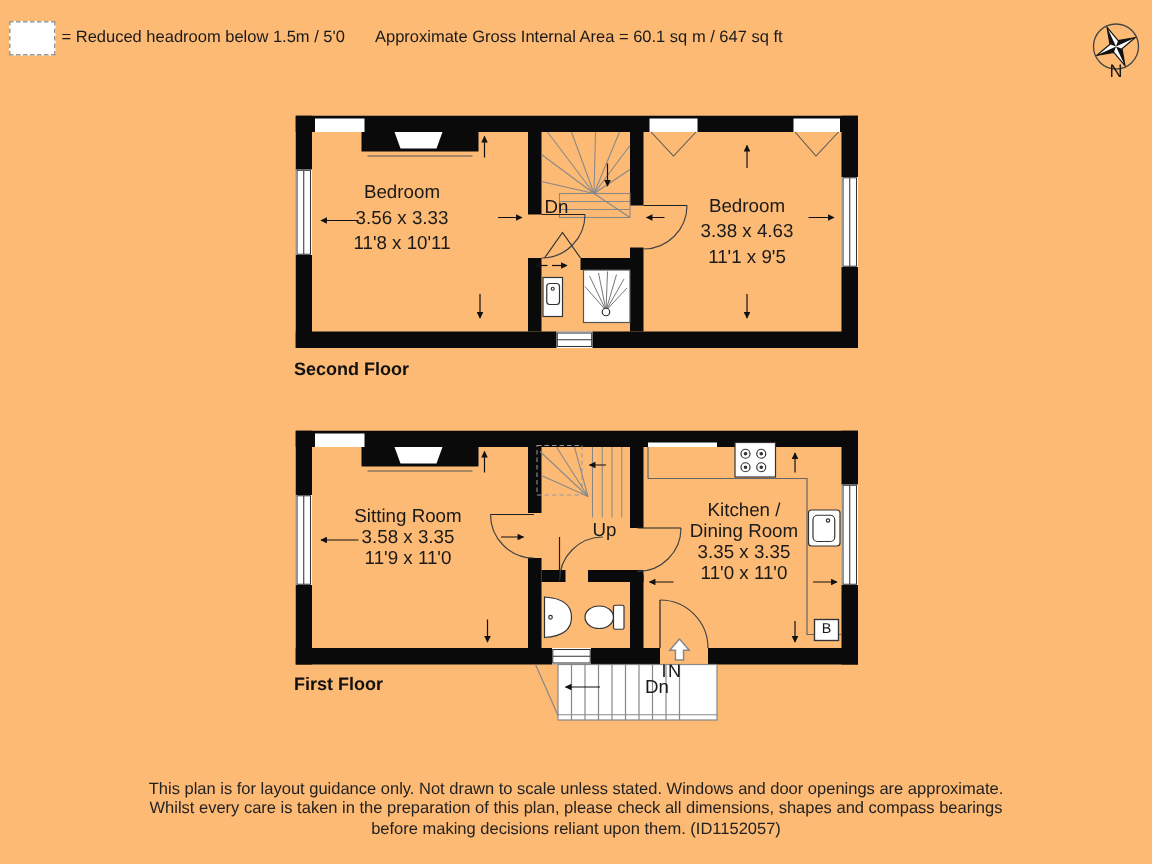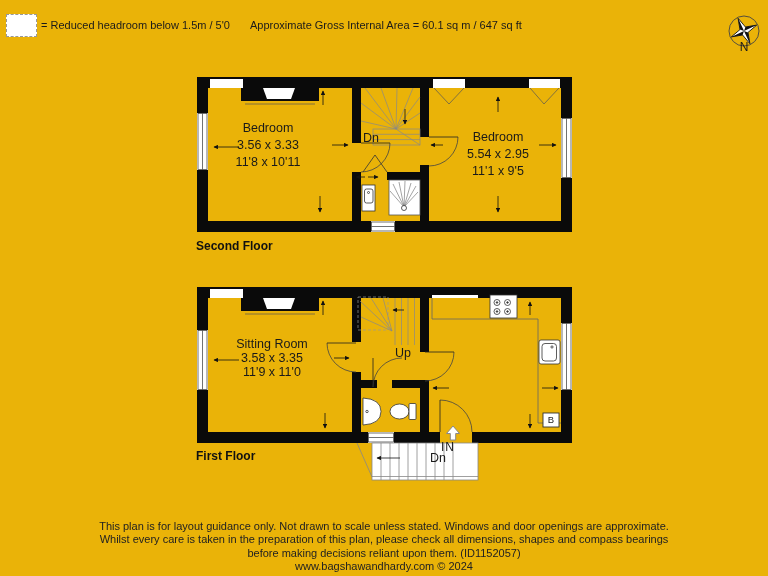--- a/index.html
+++ b/index.html
@@ -1,17 +1,17 @@
 <!DOCTYPE html>
 <html><head>
 <meta charset="utf-8">
 <style>
   html,body{margin:0;padding:0;background:#fff;}
   .canvas{
-    position:relative;width:768px;height:576px;background:#eab308;overflow:hidden;
+    position:relative;width:768px;height:576px;background:#fdba74;overflow:hidden;
     font-family:"Liberation Sans","DejaVu Sans",sans-serif;color:#1a1a1a;
   }
   .legend-box{position:absolute;left:6px;top:14px;width:29px;height:21px;border:1px dashed #999;background:#fff;}
   .legend-text{position:absolute;left:41px;top:19px;font-size:11px;white-space:nowrap;}
   .area-text{position:absolute;left:250px;top:19px;font-size:11px;white-space:nowrap;}
   .compass{position:absolute;left:727px;top:6px;width:34px;height:50px;}
   .compass-n{position:absolute;left:728px;top:40px;width:32px;text-align:center;font-size:12px;}
   .floor-title{position:absolute;font-size:12px;font-weight:bold;color:#111;white-space:nowrap;}
   .room-label{position:absolute;text-align:center;font-size:12.5px;color:#1a1a1a;}
   .lh17 div{line-height:17px;}
@@ -141,21 +141,21 @@
     </g>
   </svg>
 
   <div class="room-label lh17" style="left:208px;top:120px;width:120px;">
     <div>Bedroom</div>
     <div>3.56 x 3.33</div>
     <div>11'8 x 10'11</div>
   </div>
   <div class="room-label lh17" style="left:438px;top:129px;width:120px;">
     <div>Bedroom</div>
-    <div>5.54 x 2.95</div>
+    <div>3.38 x 4.63</div>
     <div>11'1 x 9'5</div>
   </div>
   <div class="small-label" style="left:363px;top:131px;">Dn</div>
   <div class="floor-title" style="left:196px;top:239px;">Second Floor</div>
 
   <svg class="plan" style="left:197px;top:287px" width="375" height="196" viewBox="0 0 375 196">
     <defs>
       <marker id="ah1" viewBox="0 0 10 10" refX="9" refY="5" markerWidth="7" markerHeight="5.5" orient="auto">
           <path d="M0,0 L10,5 L0,10 z" fill="#111"></path>
         </marker>
@@ -267,26 +267,31 @@
       <line x1="207" y1="23" x2="196" y2="23" marker-end="url(#ah1)"></line>
       <line x1="203" y1="171" x2="180" y2="171" marker-end="url(#ah1)"></line>
     </g>
   </svg>
 
   <div class="room-label lh14" style="left:212px;top:337px;width:120px;">
     <div>Sitting Room</div>
     <div>3.58 x 3.35</div>
     <div>11'9 x 11'0</div>
   </div>
+  <div class="room-label lh14" style="left:436px;top:333px;width:120px;">
+    <div>Kitchen /</div>
+    <div>Dining Room</div>
+    <div>3.35 x 3.35</div>
+    <div>11'0 x 11'0</div>
+  </div>
   <div class="small-label" style="left:395px;top:346px;">Up</div>
   <div class="in-label" style="left:441px;top:440px;">IN</div>
   <div class="small-label" style="left:430px;top:451px;">Dn</div>
   <div class="b-label">B</div>
   <div class="floor-title" style="left:196px;top:449px;text-align:right;">First Floor</div>
 
   <div class="footer">
     <div>This plan is for layout guidance only. Not drawn to scale unless stated. Windows and door openings are approximate.</div>
     <div>Whilst every care is taken in the preparation of this plan, please check all dimensions, shapes and compass bearings</div>
     <div>before making decisions reliant upon them. (ID1152057)</div>
-    <div>www.bagshawandhardy.com © 2024</div>
   </div>
 
 </div>
 
 </body></html>

